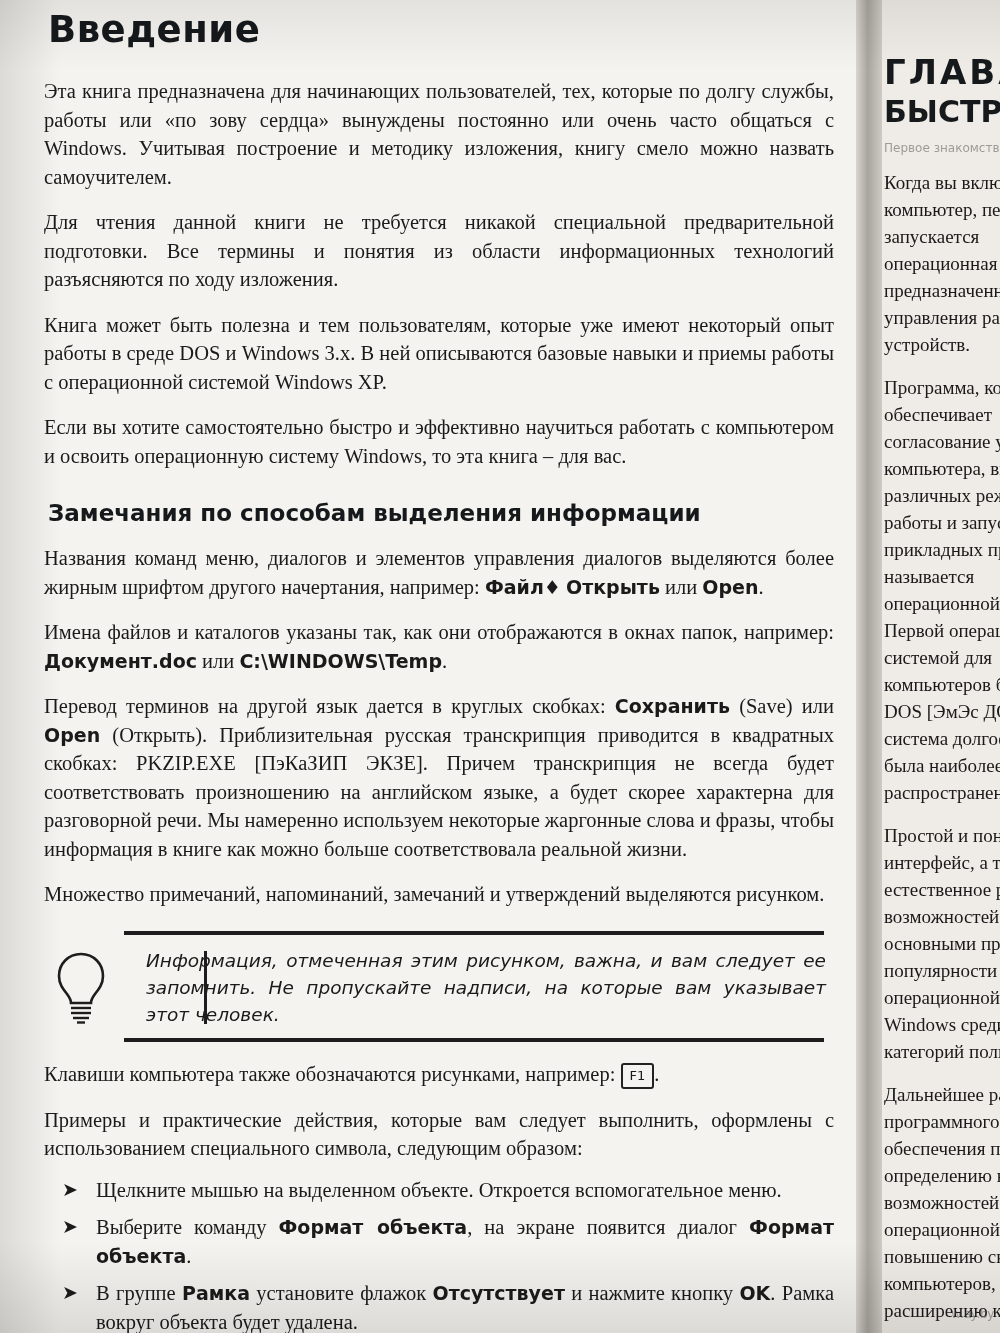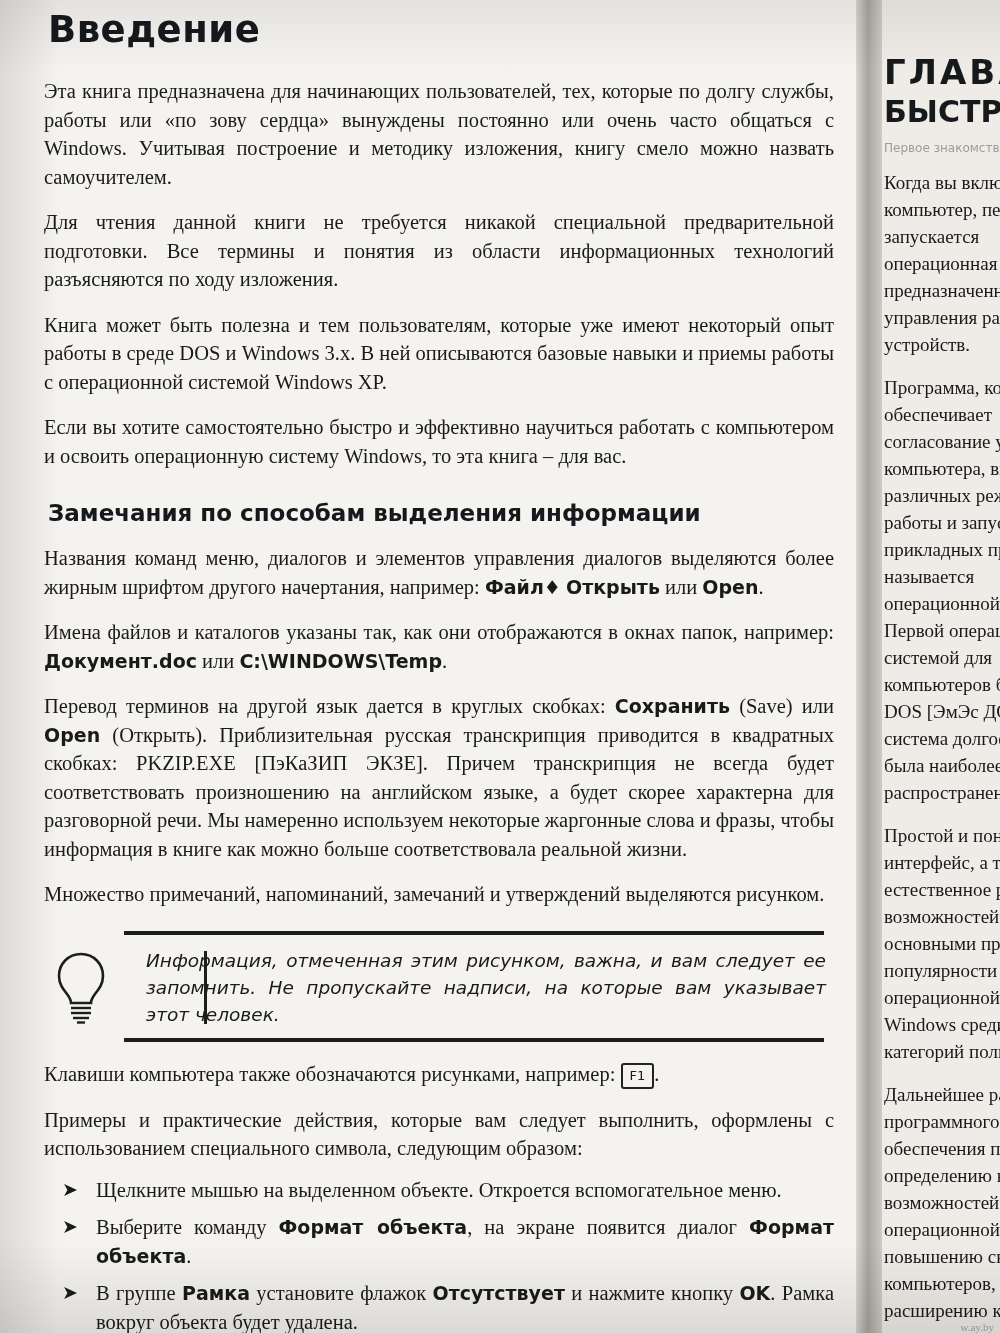--- a/index.html
+++ b/index.html
@@ -212,23 +212,23 @@
     white-space: nowrap;
   }
   .ghost.g1 { left: 432px; top: 0px;  font-size: 14px; }
   .ghost.g2 { left: 298px; top: 36px; font-size: 23px; font-weight: bold; }
   .ghost.g3 { left: 368px; top: 150px; font-size: 15px; }
   .ghost.g4 { left: 470px; top: 250px; font-size: 13px; }
 
   .watermark {
     position: absolute;
     right: 6px;
-    bottom: 0;
-    font-family: Liberation Serif, serif;
-    font-size: 11px;
+    bottom: 12px;
+    font-family: Liberation Sans, sans-serif;
+    font-size: 13px;
     color: rgba(60,60,60,0.45);
     z-index: 8;
   }
 </style>
 </head>
 <body>
 
 <div id="page">
 
   <div class="ghost g1">ушиє</div>

